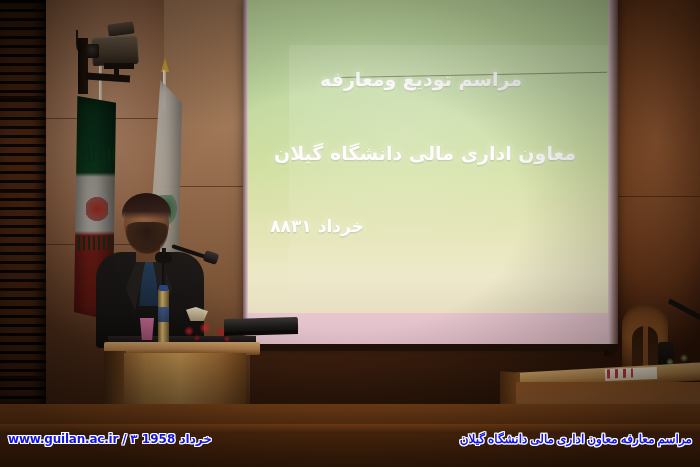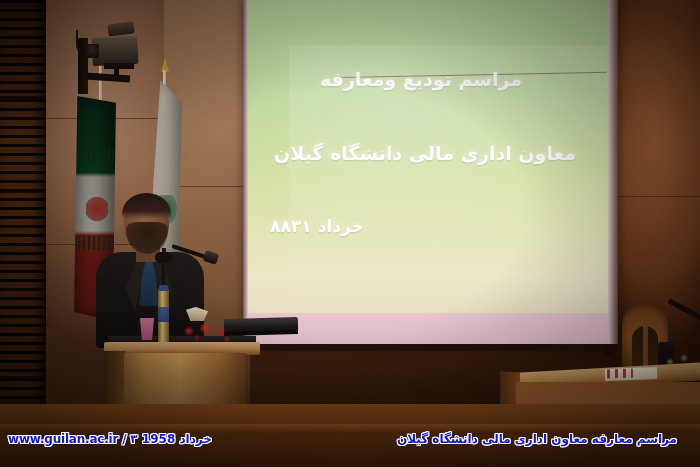--- a/index.html
+++ b/index.html
@@ -531,21 +531,21 @@
     color: #1414e6;
     white-space: nowrap;
     text-shadow:
       -1px -1px 0 #fff,  1px -1px 0 #fff,
       -1px  1px 0 #fff,  1px  1px 0 #fff,
        0   -1px 0 #fff,  0    1px 0 #fff,
       -1px  0   0 #fff,  1px  0   0 #fff;
     letter-spacing: -0.2px;
   }
   .caption-left  { left: 8px; direction: ltr; }
-  .caption-right { right: 23px; direction: rtl; }
+  .caption-right { right: 8px; direction: rtl; font-family: Liberation Serif, serif; }
 </style>
 </head>
 <body>
 
 <div id="photo">
 
   <div class="wall-base"></div>
   <div class="pilaster"></div>
   <div class="pilaster2"></div>
   <div class="wall-right"></div>

